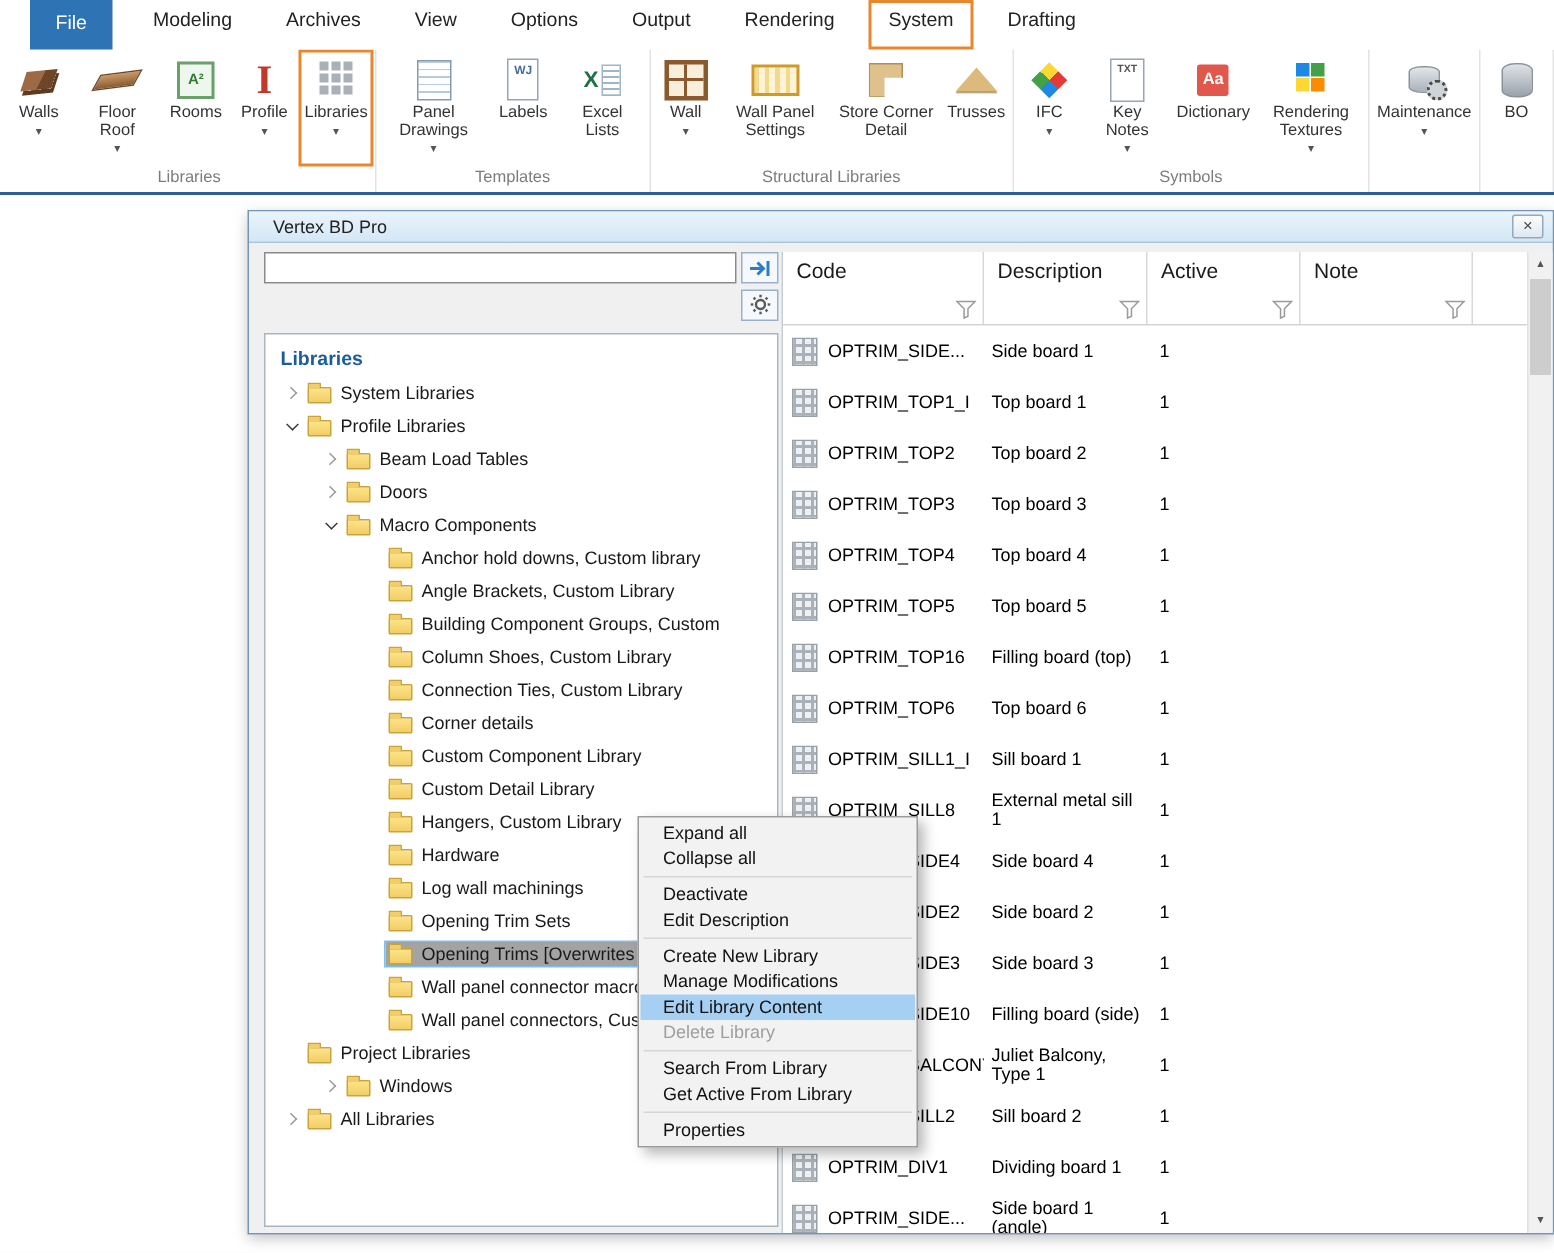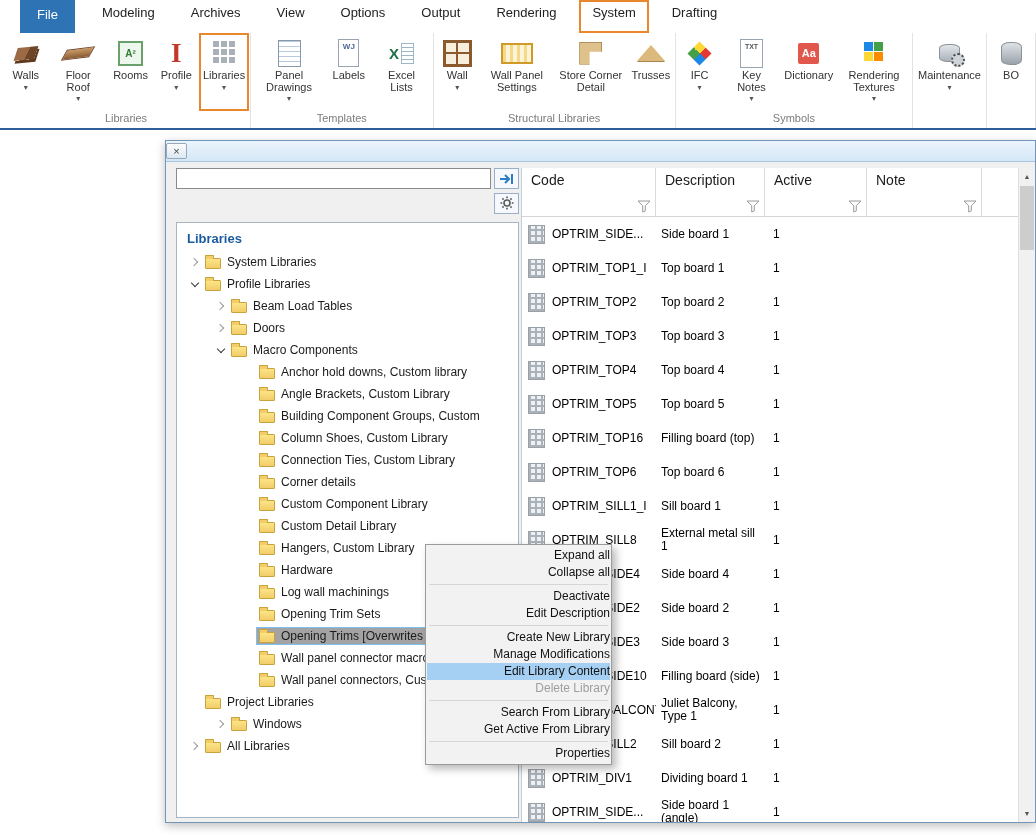--- a/index.html
+++ b/index.html
@@ -89,21 +89,21 @@
 
   
   .vscroll { position:absolute; right:0; top:6px; bottom:0; width:17px; background:#f1f1f1; border-left:1px solid #e0e0e0; }
   .sarrow { position:absolute; left:0; width:100%; height:17px; display:flex; align-items:center; justify-content:center; color:#555; font-size:7px; }
   .sarrow.up { top:0; } .sarrow.down { bottom:0; }
   .sarrow.up::before { content:"▲"; } .sarrow.down::before { content:"▼"; }
   .sthumb { position:absolute; top:18px; left:1px; right:1px; height:64px; background:#cdcdcd; }
 
   
   .ctxmenu { position:absolute; left:425px; top:544px; width:187px; background:#f2f2f2; border:1px solid #9b9b9b; box-shadow:4px 4px 8px rgba(0,0,0,.28); padding:2px 1px; z-index:40; font-size:12px; }
-  .mitem { height:17px; line-height:17px; padding-left:15px; color:#111; white-space:nowrap;text-align:right; }
+  .mitem { height:17px; line-height:17px; padding-left:15px; color:#111; white-space:nowrap; }
   .mitem.mhl { background:#a5d0f3; }
   .mitem.mdis { color:#9e9e9e; }
   .msep { height:1px; background:#d6d6d6; margin:3px 2px; }
 </style>
 </head>
 <body>
 
 <div class="page">
 
   <div class="ribbon">
@@ -229,20 +229,21 @@
               <div class="rbtn-label">BO</div>
             </div>
           </div>
           <div class="rgroup-label"></div>
         </div>
       </div>
   </div>
 
   <div class="dialog">
     <div class="titlebar">
+      <span class="title">Vertex BD Pro</span>
       <span class="closebtn">
           <span class="closeglyph">×</span>
         </span>
     </div>
     <div class="client">
 
       <div class="leftpanel">
         <div class="searchrow">
           <input class="searchbox" value="" style="">
           <span class="gobtn">

